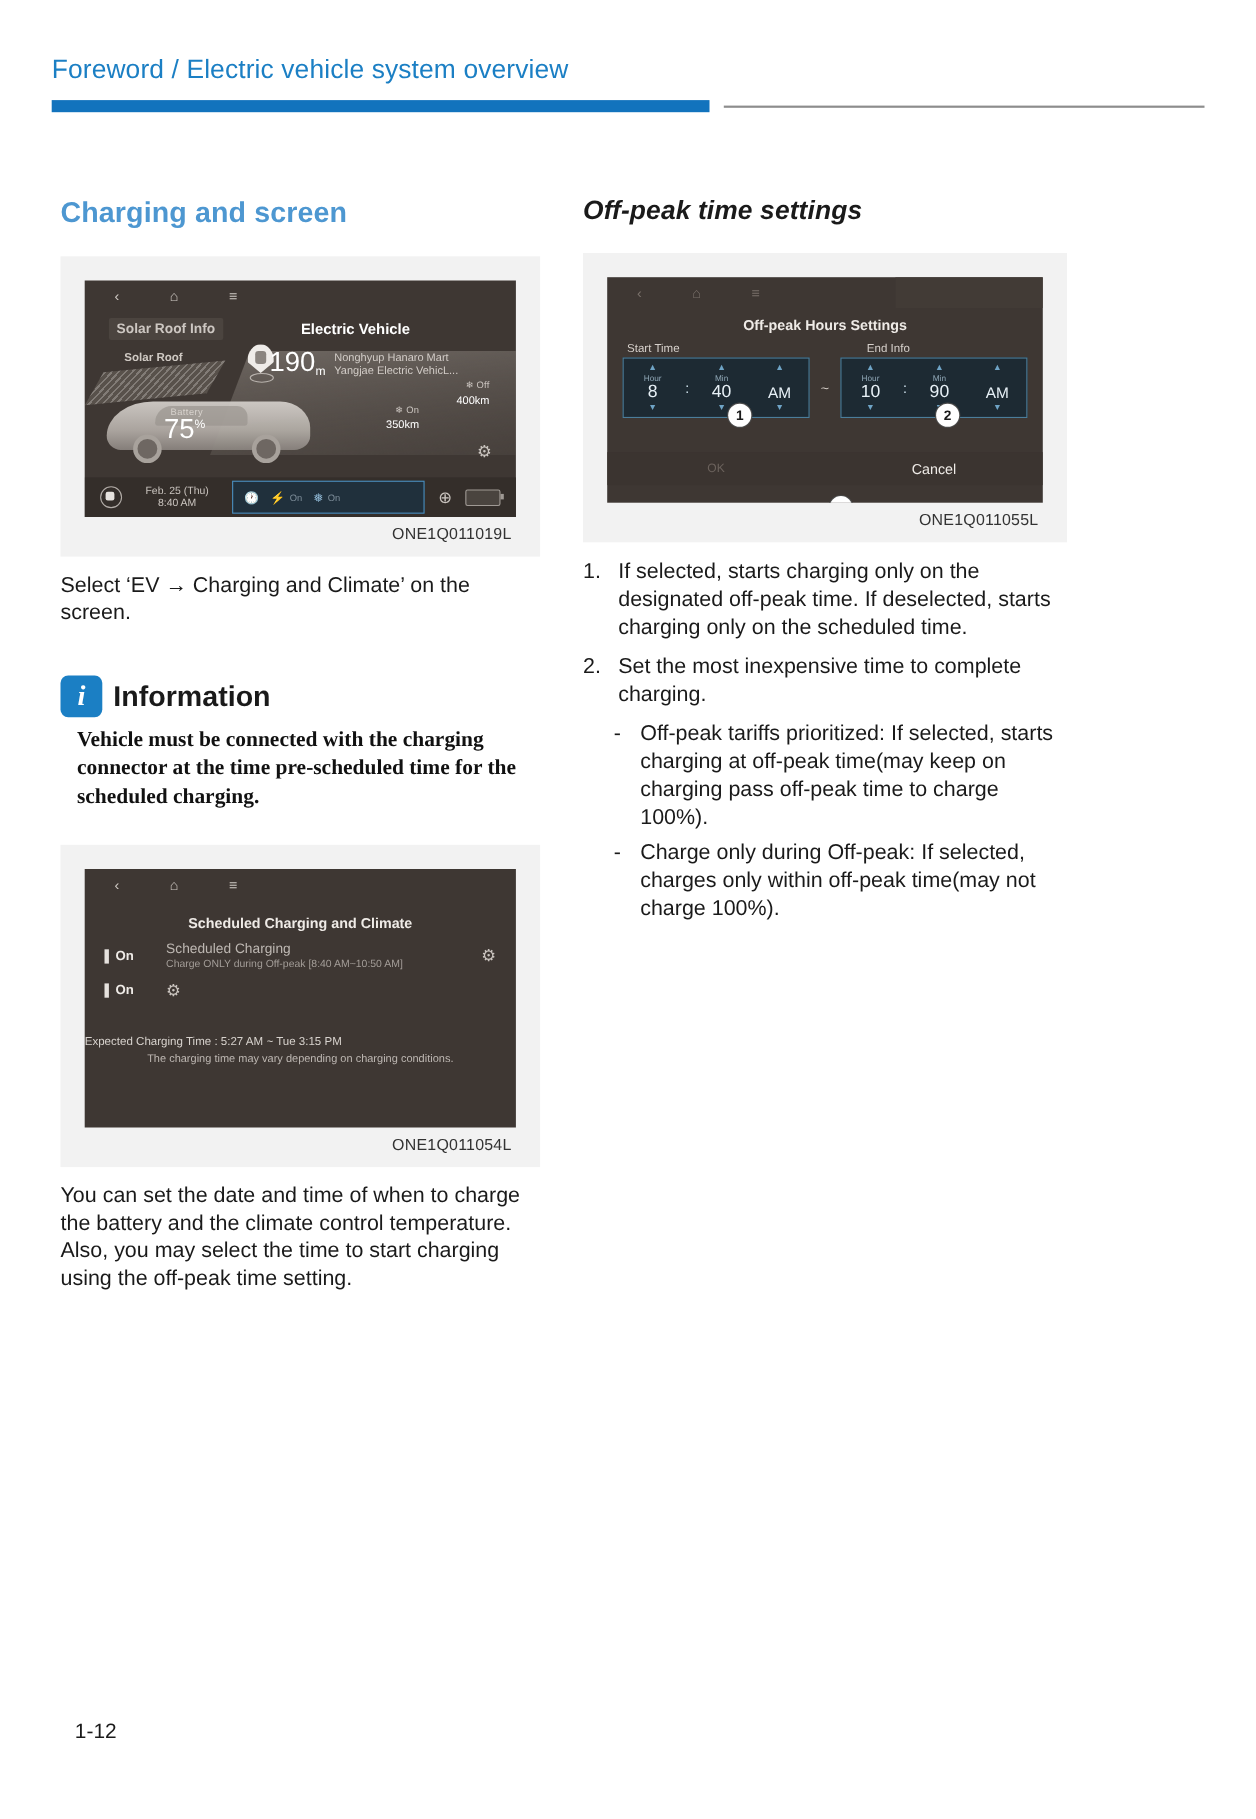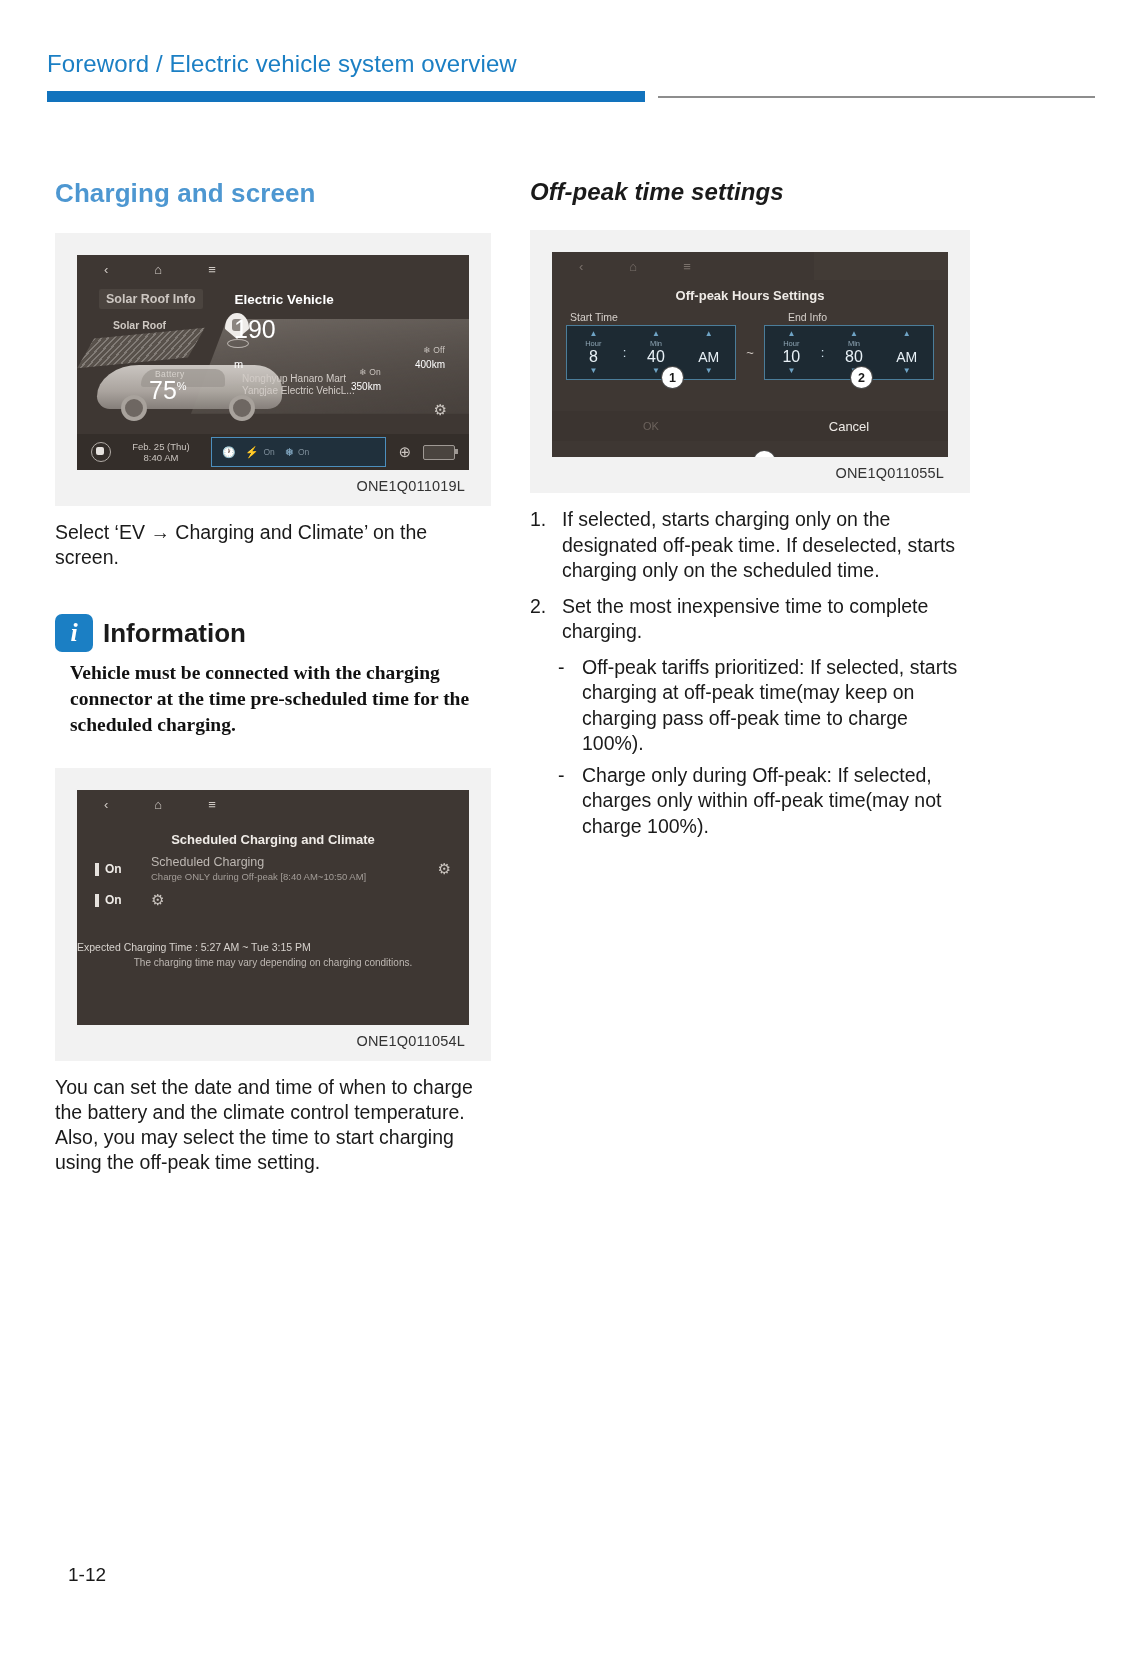--- a/index.html
+++ b/index.html
@@ -120,34 +120,35 @@
     color: #cfc9c4;
     line-height: 1;
   }
   .nav-ico.dim { color: #7a716b; }
 
   
   .s1-row {
     display: flex;
     align-items: center;
     padding: 6px 0 0 22px;
+    gap: 29px;
   }
   .s1-tab {
     font-size: 12.5px;
     font-weight: bold;
     color: #cdc7c2;
     background: #4b443f;
     padding: 3px 7px;
     border-radius: 2px;
   }
   .s1-title {
     font-size: 13.5px;
     font-weight: bold;
     color: #ffffff;
-    margin-left: 32px;
+    margin-left: 42px;
   }
   .s1-stage {
     position: relative;
     height: 125px;
   }
   .s1-solarlabel {
     position: absolute;
     left: 36px; top: 10px;
     font-size: 10.5px;
     color: #cfc9c3;
@@ -235,22 +236,22 @@
     background: #8b8580; border-radius: 3px;
   }
   .dest-pin .shadow {
     position: absolute; left: 2px; top: 26px;
     width: 20px; height: 7px;
     border: 1.5px solid #b9b3ae;
     border-radius: 50%;
   }
   .dist-wrap {
     position: absolute;
-    left: 157px; top: 6px;
-    display: flex; align-items: flex-start; flex-direction: column;
+    left: 168px; top: 6px;
+    display: flex; align-items: flex-end;
   }
   .dist-num { font-size: 25px; color:#ffffff; font-weight: 300; }
   .dist-unit { font-size: 11px; color:#ffffff; margin-top: 14px; }
   .dest-name {
     margin-left: 8px;
     margin-top: 3px;
     font-size: 10px;
     line-height: 12px;
     color: #d2ccc7;
     max-width: 122px;
@@ -740,21 +741,21 @@
             <div class="time-cell">
               <div class="arr">▲</div>
               <div class="cell-lbl">Hour</div>
               <div class="cell-val">10</div>
               <div class="arr">▼</div>
             </div>
             <div class="colon">:</div>
             <div class="time-cell">
               <div class="arr">▲</div>
               <div class="cell-lbl">Min</div>
-              <div class="cell-val">80</div>
+              <div class="cell-val">90</div>
               <div class="arr">▼</div>
             </div>
             <div class="time-cell">
               <div class="arr">▲</div>
               <div class="cell-val-am">AM</div>
               <div class="arr">▼</div>
             </div>
           </div>
         </div>
 

